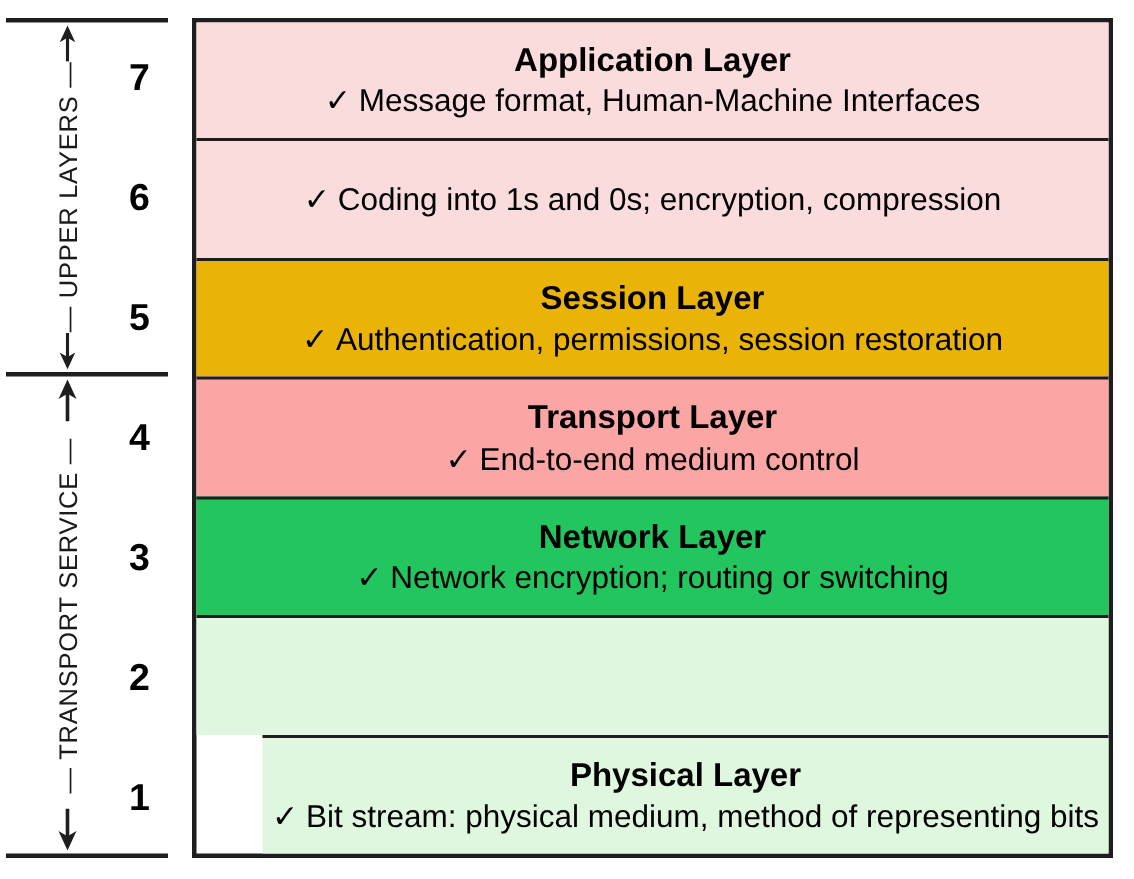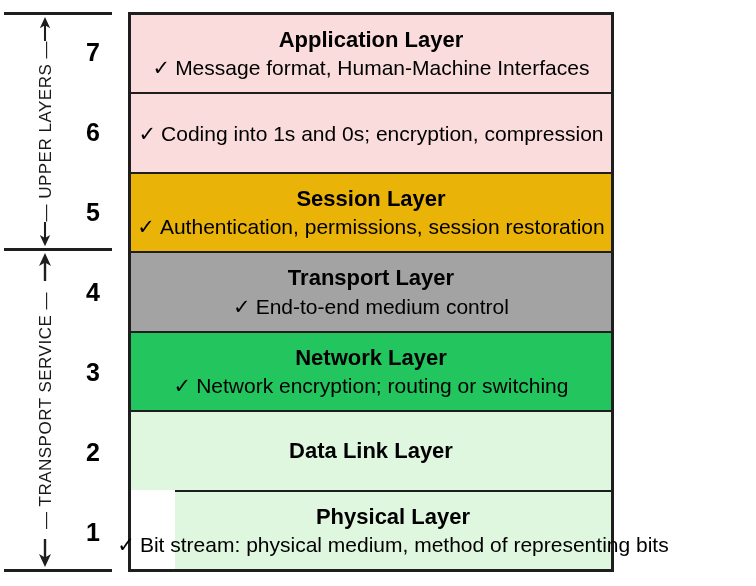--- a/index.html
+++ b/index.html
@@ -69,21 +69,21 @@
     font-size: 25px;
     font-weight: bold;
     color: #000000;
   }
 
   
   .osi-table {
     position: absolute;
     left: 128px;
     top: 12px;
-    width: 486px;
+    width: 614px;
     height: 560px;
     border: 3px solid #1e1e1e;
     box-sizing: border-box;
     display: flex;
     flex-direction: column;
   }
   .row {
     flex: 1;
     display: flex;
     flex-direction: column;
@@ -162,32 +162,31 @@
 
     <div class="row" style="background: rgb(250, 220, 220);">
       <div class="ldesc"><span class="check">✓</span><span>Coding into 1s and 0s; encryption, compression</span></div>
     </div>
 
     <div class="row" style="background: #eab308;">
       <div class="ltitle">Session Layer</div>
       <div class="ldesc"><span class="check">✓</span><span>Authentication, permissions, session restoration</span></div>
     </div>
 
-    <div class="row" style="background: #a3a3a3; text-align: right;">
+    <div class="row" style="background: #fca5a5; text-align: right;">
       <div class="ltitle">Transport Layer</div>
       <div class="ldesc"><span class="check">✓</span><span>End-to-end medium control</span></div>
     </div>
 
     <div class="row" style="background: #22c55e;">
       <div class="ltitle">Network Layer</div>
       <div class="ldesc"><span class="check">✓</span><span>Network encryption; routing or switching</span></div>
     </div>
 
     <div class="row" style="background: rgb(223, 246, 223);">
-      <div class="ltitle">Data Link Layer</div>
     </div>
 
     <div class="row" style="background: rgb(223, 246, 223); margin-left: 44px;">
       <div class="ltitle">Physical Layer</div>
       <div class="ldesc"><span class="check">✓</span><span>Bit stream: physical medium, method of representing bits</span></div>
     </div>
 
   </div>
 </div>
 

